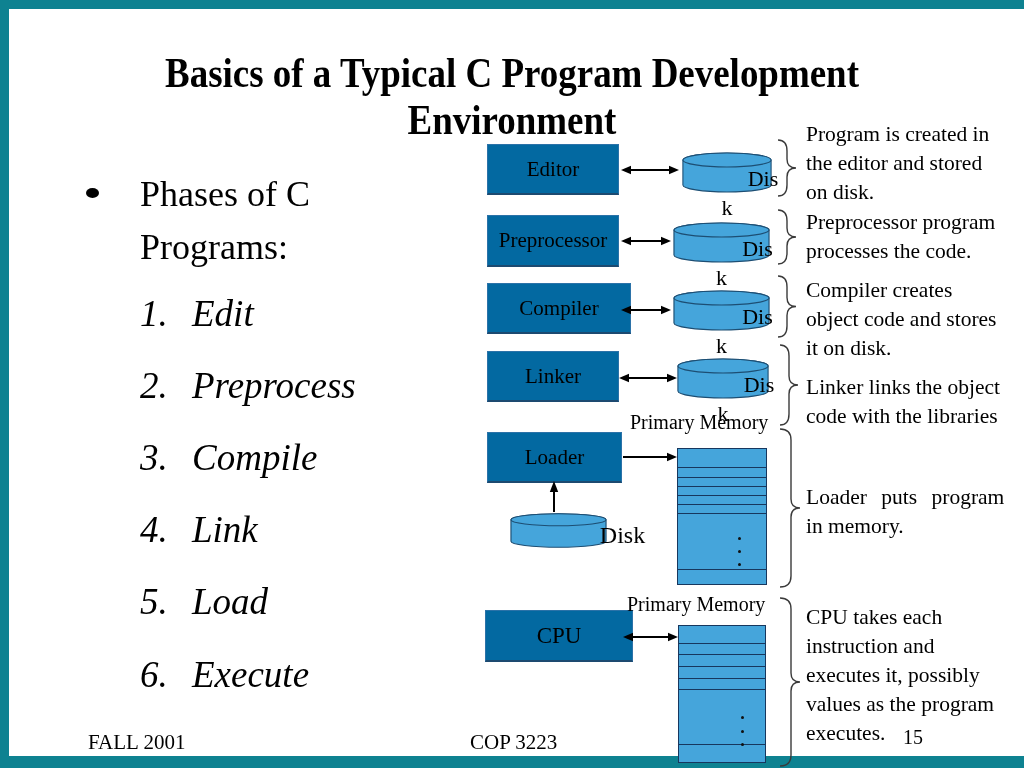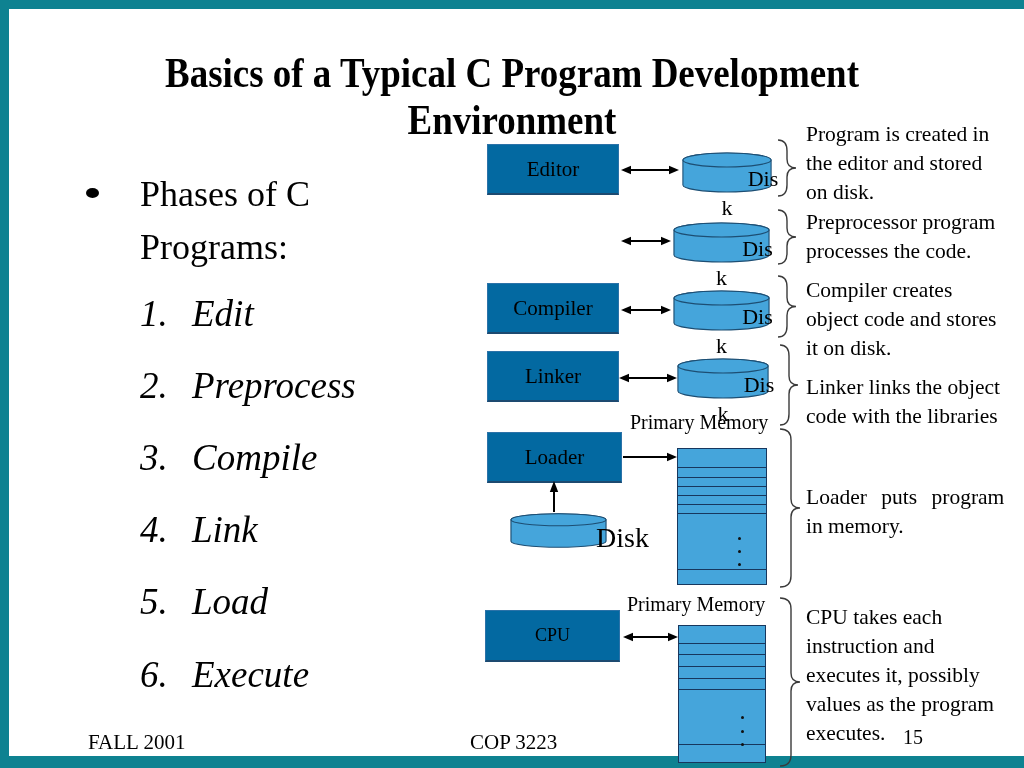--- a/index.html
+++ b/index.html
@@ -86,30 +86,33 @@
     <span>Load</span>
   </div>
   <div class="phase" style="top:655px;">
     <span class="num">6.</span>
     <span>Execute</span>
   </div>
 
   <div class="dbox" style="left:487px;top:144px;width:132px;height:51px;">
     <span>Editor</span>
     </div>
-  <div class="dbox" style="left:487px;top:283px;width:132px;height:51px;text-align:right;">
+  <div class="dbox" style="left:487px;top:215px;width:132px;height:52px;">
+    <span>Preprocessor</span>
+    </div>
+  <div class="dbox" style="left:487px;top:283px;width:144px;height:51px;text-align:right;">
     <span>Compiler</span>
     </div>
   <div class="dbox" style="left:487px;top:351px;width:132px;height:51px;text-align:right;">
     <span>Linker</span>
     </div>
   <div class="dbox" style="left:487px;top:432px;width:135px;height:51px;">
     <span>Loader</span>
     </div>
-  <div class="dbox" style="left:485px;top:610px;width:135px;height:52px;font-size:18px;">
+  <div class="dbox" style="left:485px;top:610px;width:148px;height:52px;font-size:23px;">
     <span>CPU</span>
     </div>
 
   <div class="cylwrap" style="left:682px;top:152px;width:90px;height:42px;">
     <svg class="cyl" width="90" height="42" viewBox="0 0 100 42" preserveAspectRatio="none">
       <path d="M1 8 A49 7 0 0 1 99 8 V33 A49 7 0 0 1 1 33 Z"></path>
         <ellipse cx="50" cy="8" rx="49" ry="7"></ellipse>
       </svg>
     <div class="disk-label" style="top:14px;">Dis</div>
     <div class="disk-k" style="top:43px;">k</div>
@@ -137,21 +140,21 @@
       </svg>
     <div class="disk-label" style="top:14px;">Dis</div>
     <div class="disk-k" style="top:43px;">k</div>
   </div>
 
   <div class="cylwrap" style="left:510px;top:513px;width:97px;height:36px;">
     <svg class="cyl" width="97" height="36" viewBox="0 0 100 42" preserveAspectRatio="none">
       <path d="M1 8 A49 7 0 0 1 99 8 V33 A49 7 0 0 1 1 33 Z"></path>
         <ellipse cx="50" cy="8" rx="49" ry="7"></ellipse>
       </svg>
-    <div class="disk-label" style="top:9px;font-size:28px;padding-left:28px;">Disk</div>
+    <div class="disk-label" style="top:9px;font-size:24px;padding-left:28px;">Disk</div>
   </div>
 
   <svg class="arrow" style="left:620px;top:163px;" width="60" height="14">
     <line x1="9" y1="7" x2="51" y2="7"></line>
       <polygon points="1,7 11,2.8 11,11.2"></polygon>
       <polygon points="59,7 49,2.8 49,11.2"></polygon>
     </svg>
   <svg class="arrow" style="left:620px;top:234px;" width="52" height="14">
     <line x1="9" y1="7" x2="43" y2="7"></line>
       <polygon points="1,7 11,2.8 11,11.2"></polygon>

